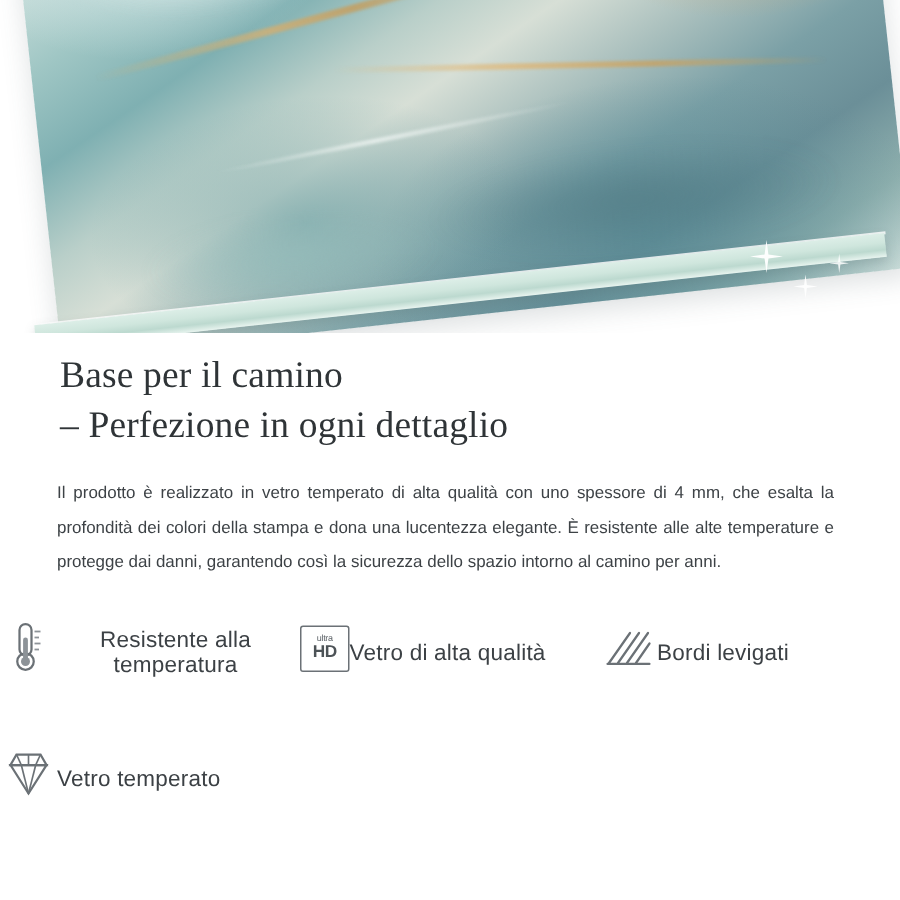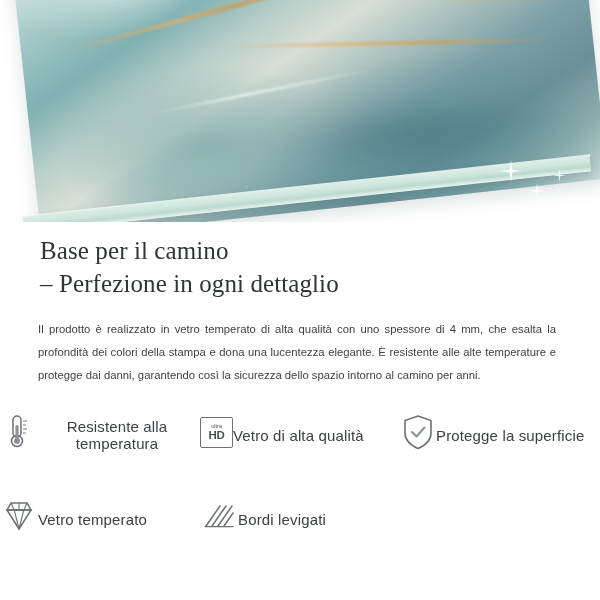--- a/index.html
+++ b/index.html
@@ -258,54 +258,45 @@
     <div class="feature">
       <span class="ico">
         <span class="hdbox">
           <span class="u">ultra</span>
           <span class="hd">HD</span>
         </span>
       </span>
       <span class="cap">Vetro di alta qualità</span>
     </div>
 
+
     <div class="feature">
       <span class="ico">
-        <svg width="36" height="40" viewBox="0 0 36 40">
-          <path d="M18 4 L31 8.5 V21 C31 28.5 25 33.5 18 36.5 C11 33.5 5 28.5 5 21 V8.5 Z" fill="none" stroke="#6b7176" stroke-width="1.6"></path>
-          <path d="M12 20 L16.5 24.5 L24.5 15.5" fill="none" stroke="#8d9398" stroke-width="2.1" stroke-linecap="round" stroke-linejoin="round"></path>
+        <svg width="38" height="34" viewBox="0 0 38 34">
+          <path d="M6 27 L20 7" stroke="#6b7176" stroke-width="1.5" stroke-linecap="round"></path>
+          <path d="M12 27 L26 7" stroke="#6b7176" stroke-width="1.5" stroke-linecap="round"></path>
+          <path d="M18 27 L32 7" stroke="#6b7176" stroke-width="1.5" stroke-linecap="round"></path>
+          <path d="M24 27 L33 14" stroke="#6b7176" stroke-width="1.5" stroke-linecap="round"></path>
+          <path d="M5 27.6 L33 27.6" stroke="#6b7176" stroke-width="1.4" stroke-linecap="round"></path>
         </svg>
       </span>
-      <span class="cap">Protegge la superficie</span>
+      <span class="cap">Bordi levigati</span>
     </div>
 
     <div class="feature">
       <span class="ico">
         <svg width="38" height="36" viewBox="0 0 38 36">
           <path d="M7 12 L19 31 L31 12 Z" fill="none" stroke="#6b7176" stroke-width="1.5"></path>
           <path d="M7 12 L11 5 H27 L31 12 Z" fill="none" stroke="#6b7176" stroke-width="1.5"></path>
           <line x1="11" y1="5" x2="14.2" y2="12" stroke="#6b7176" stroke-width="1.1"></line>
           <line x1="27" y1="5" x2="23.8" y2="12" stroke="#6b7176" stroke-width="1.1"></line>
           <line x1="14.2" y1="12" x2="19" y2="31" stroke="#6b7176" stroke-width="1.1"></line>
           <line x1="23.8" y1="12" x2="19" y2="31" stroke="#6b7176" stroke-width="1.1"></line>
           <line x1="14.2" y1="12" x2="23.8" y2="12" stroke="#6b7176" stroke-width="1.1"></line>
           <line x1="19" y1="5" x2="19" y2="12" stroke="#6b7176" stroke-width="1.1"></line>
         </svg>
       </span>
       <span class="cap">Vetro temperato</span>
     </div>
 
-    <div class="feature">
-      <span class="ico">
-        <svg width="38" height="34" viewBox="0 0 38 34">
-          <path d="M6 27 L20 7" stroke="#6b7176" stroke-width="1.5" stroke-linecap="round"></path>
-          <path d="M12 27 L26 7" stroke="#6b7176" stroke-width="1.5" stroke-linecap="round"></path>
-          <path d="M18 27 L32 7" stroke="#6b7176" stroke-width="1.5" stroke-linecap="round"></path>
-          <path d="M24 27 L33 14" stroke="#6b7176" stroke-width="1.5" stroke-linecap="round"></path>
-          <path d="M5 27.6 L33 27.6" stroke="#6b7176" stroke-width="1.4" stroke-linecap="round"></path>
-        </svg>
-      </span>
-      <span class="cap">Bordi levigati</span>
-    </div>
-
 
   </div>
 </div>
 
 </body></html>

